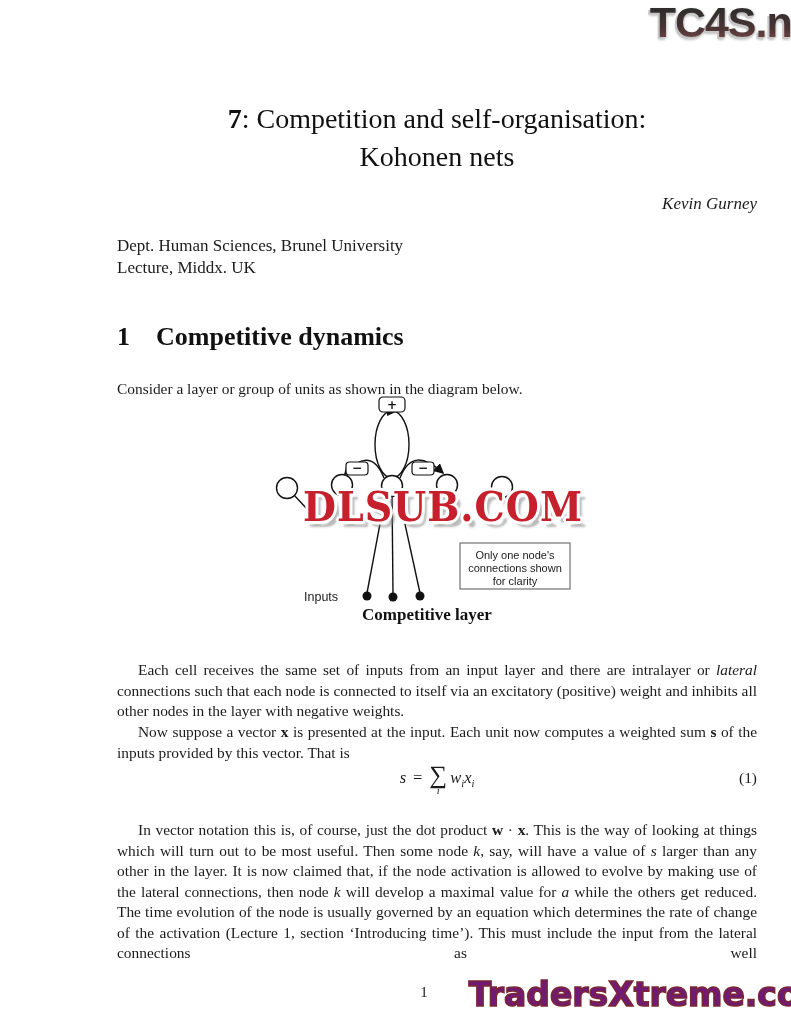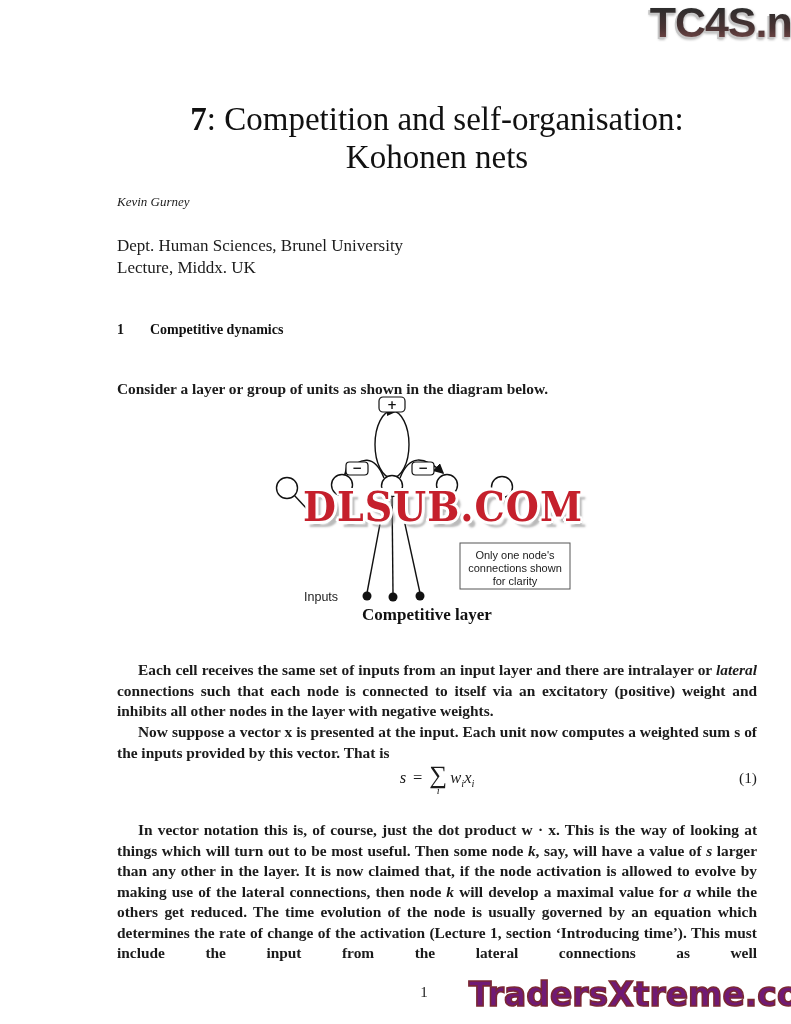--- a/index.html
+++ b/index.html
@@ -28,31 +28,31 @@
   .wm-traders{
     position:absolute;top:975px;right:2px;
     font-family:"DejaVu Sans",sans-serif;font-weight:700;font-size:33px;letter-spacing:0px;
     color:#701a75;-webkit-text-stroke:1.6px #7a2733;white-space:nowrap;
     text-shadow:
       -3px -3px 2px #fff,3px -3px 2px #fff,-3px 3px 2px #fff,3px 3px 2px #fff,
       0 -4px 2px #fff,0 4px 2px #fff,-4px 0 2px #fff,4px 0 2px #fff;
   }
   
   .title{position:absolute;top:100px;left:72px;width:640px;text-align:center;
-         font-size:33px;line-height:38px;color:#111;}
-  .author{position:absolute;top:194px;left:72px;width:640px;text-align:left;
-          font-style:italic;font-size:13px;}
+         font-size:28px;line-height:38px;color:#111;}
+  .author{position:absolute;top:194px;left:72px;width:640px;text-align:right;
+          font-style:italic;font-size:17px;}
   .affil{position:absolute;top:235px;left:72px;width:640px;
          font-size:17px;line-height:21.5px;}
   
-  .section-heading{position:absolute;top:322px;left:72px;font-weight:700;font-size:14px;color:#111;}
+  .section-heading{position:absolute;top:322px;left:72px;font-weight:700;font-size:26px;color:#111;}
   .sec-num{margin-right:26px;}
   
   .para{position:absolute;left:72px;width:640px;font-size:15.4px;line-height:20.45px;
-        text-align:justify;color:#1b1b1b;font-weight:bold;}
+        text-align:justify;color:#1b1b1b;}
   .indent{text-indent:21px;}
   .p-intro{top:364px;}
   .p1{top:645px;}
   .p2{top:707px;}
   .p3{top:805px;text-align-last:justify;}
   
   .eqrow{position:absolute;top:757px;left:72px;width:640px;height:44px;
          display:flex;align-items:center;justify-content:center;font-size:16.5px;}
   .eq i{font-family:"Liberation Serif",serif;}
   .eq-rel{margin:0 7px;}

